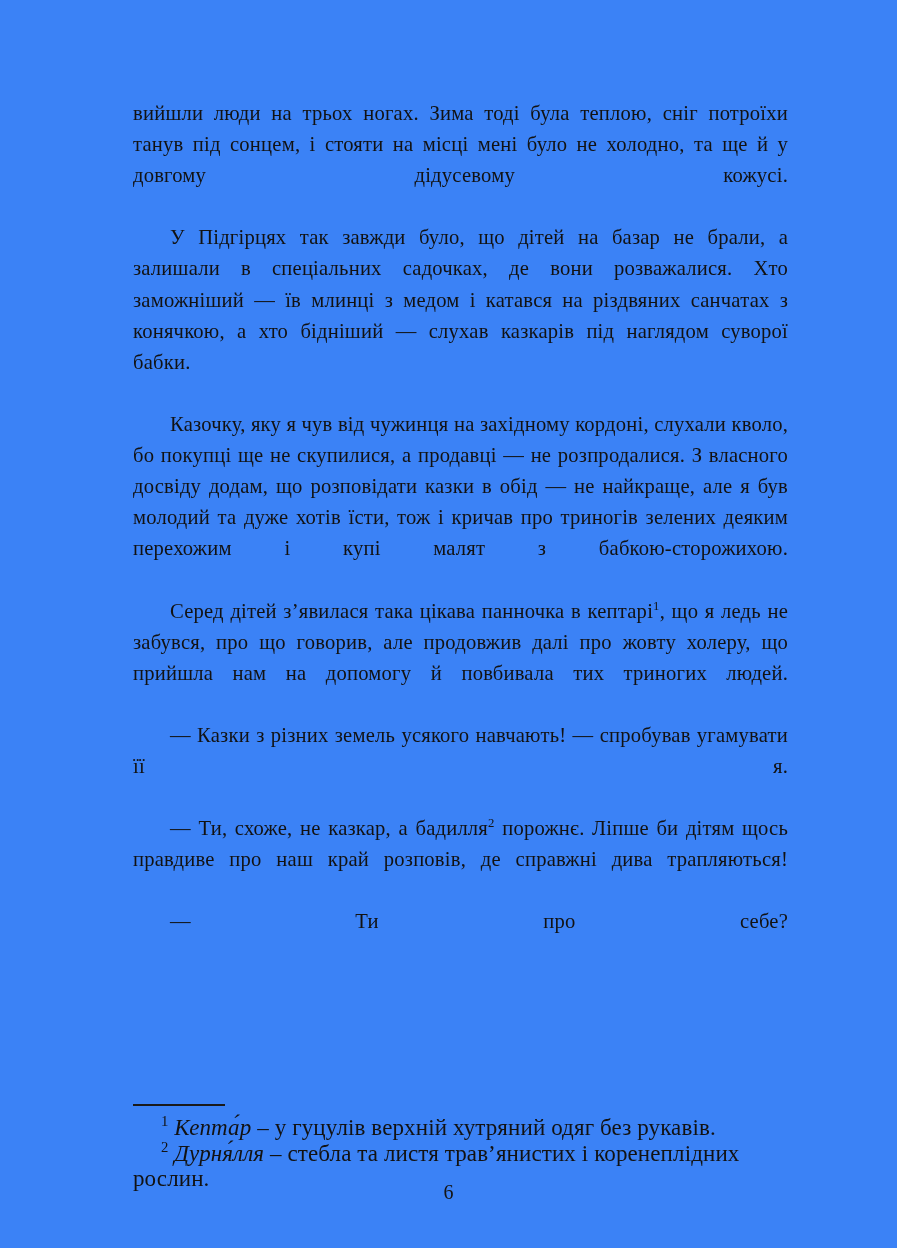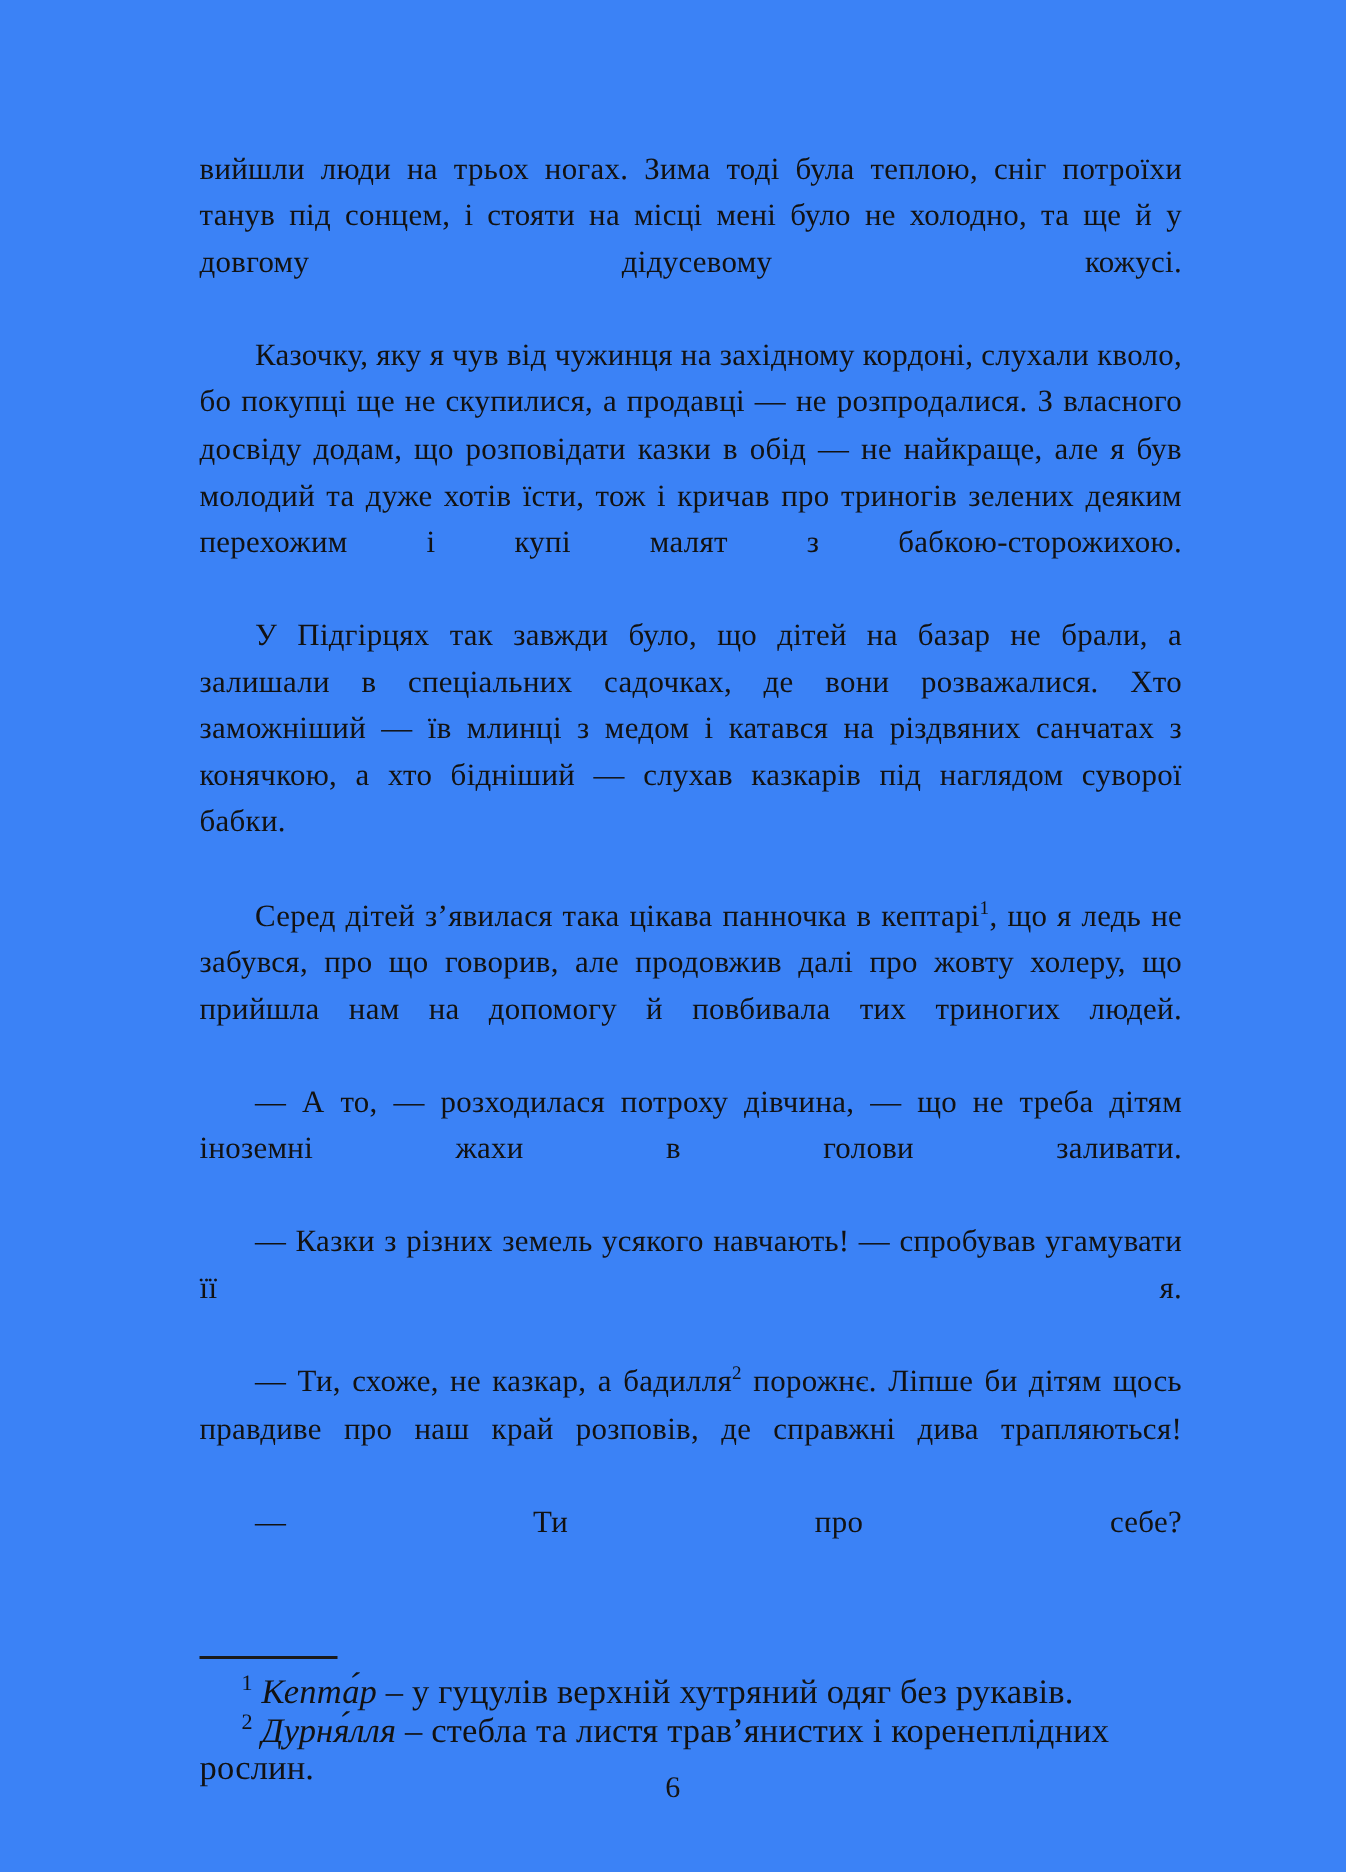--- a/index.html
+++ b/index.html
@@ -108,30 +108,29 @@
 </style>
 </head>
 <body>
 
 <div class="page">
 
   <div class="text-column">
 
     <p class="para no-indent">вийшли люди на трьох ногах. Зима тоді була теплою, сніг потроїхи танув під сонцем, і стояти на місці мені було не холодно, та ще й у довгому дідусевому кожусі.</p>
 
+    <p class="para">У Підгірцях так завжди було, що дітей на базар не брали, а залишали в спеціальних садочках, де вони розважалися. Хто заможніший — їв млинці з медом і катався на різдвяних санчатах з конячкою, а хто бідніший — слухав казкарів під наглядом суворої бабки.</p>
+
     <p class="para">Казочку, яку я чув від чужинця на західному кордоні, слухали кволо, бо покупці ще не скупилися, а продавці — не розпродалися. З власного досвіду додам, що розповідати казки в обід — не найкраще, але я був молодий та дуже хотів їсти, тож і кричав про триногів зелених деяким перехожим і купі малят з бабкою-сторожихою.</p>
-
-    <p class="para">У Підгірцях так завжди було, що дітей на базар не брали, а залишали в спеціальних садочках, де вони розважалися. Хто заможніший — їв млинці з медом і катався на різдвяних санчатах з конячкою, а хто бідніший — слухав казкарів під наглядом суворої бабки.</p>
 
     <p class="para"><span>Серед дітей з’явилася така цікава панночка в кептарі</span><sup class="fn-ref">1</sup><span>, що я ледь не забувся, про що говорив, але продовжив далі про жовту холеру, що прийшла нам на допомогу й повбивала тих триногих людей.</span></p>
 
 
 
 
-    <p class="para">— А то, — розходилася потроху дівчина, — що не треба дітям іноземні жахи в голови заливати.</p>
 
     <p class="para">— Казки з різних земель усякого навчають! — спробував угамувати її я.</p>
 
     <p class="para"><span>— Ти, схоже, не казкар, а бадилля</span><sup class="fn-ref">2</sup><span> порожнє. Ліпше би дітям щось правдиве про наш край розповів, де справжні дива трапляються!</span></p>
 
     <p class="para">— Ти про себе?</p>
 
   </div>
 
   <div class="footnotes">

